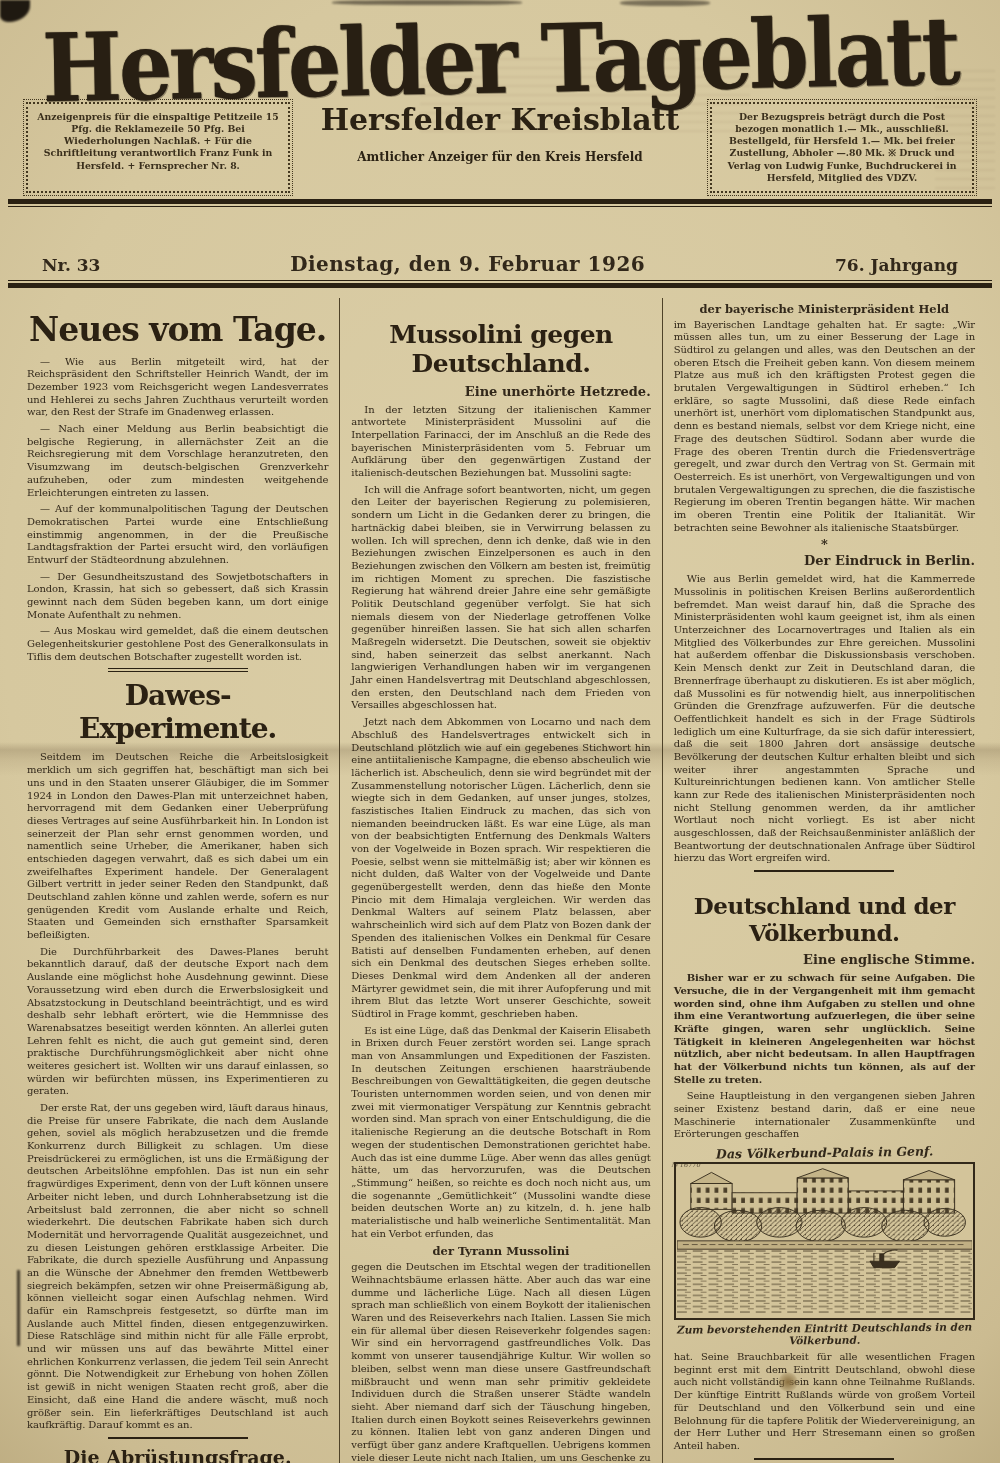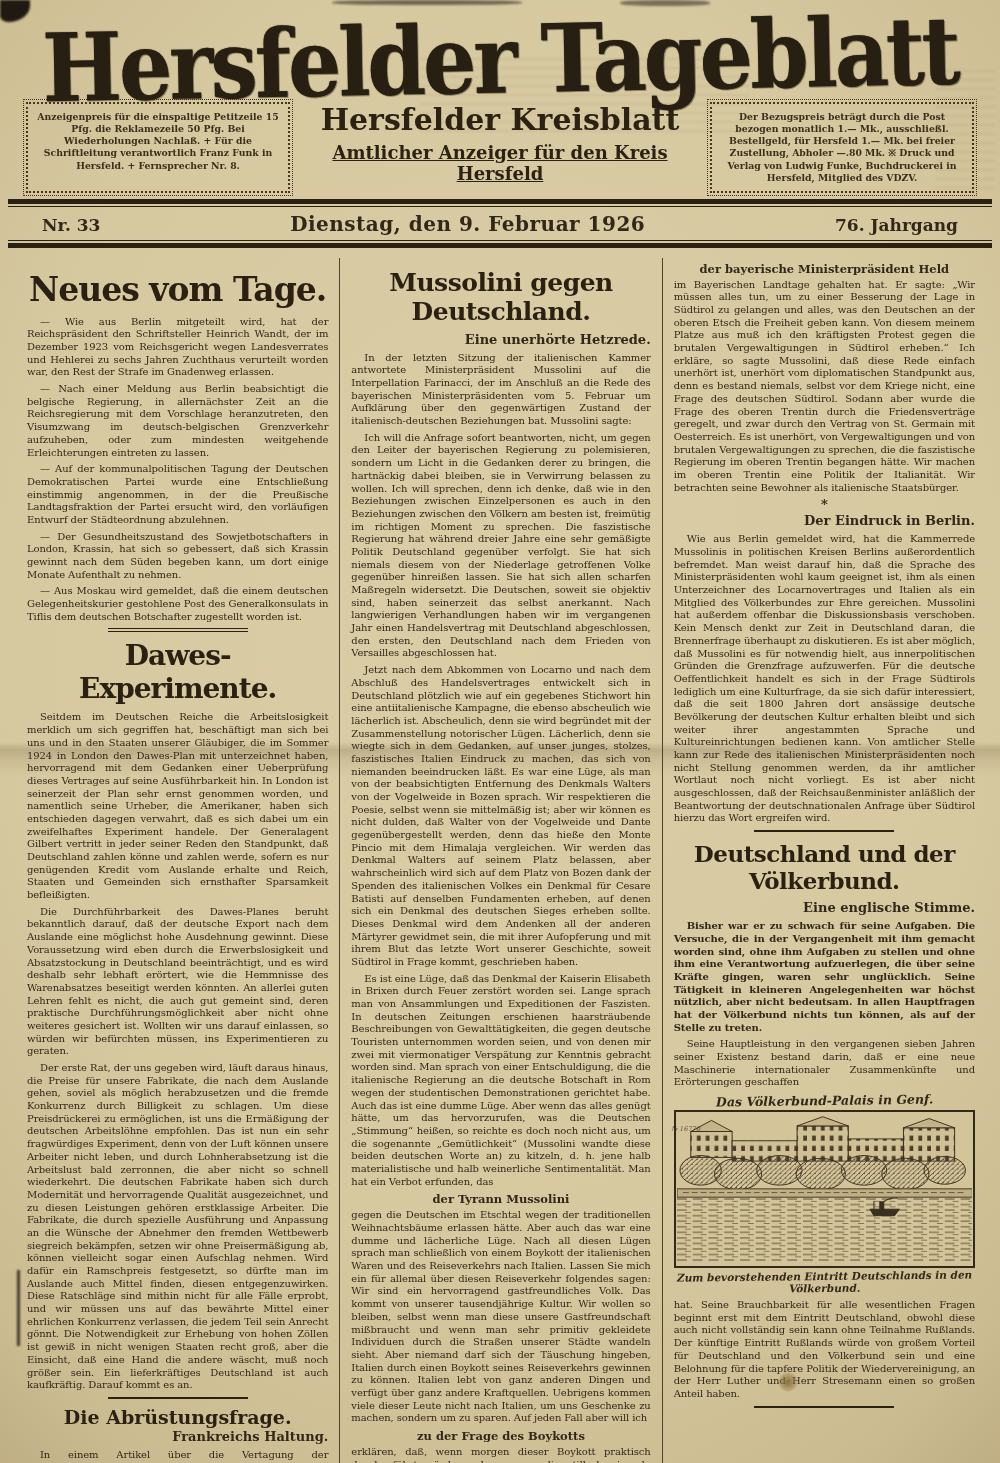--- a/index.html
+++ b/index.html
@@ -27,53 +27,53 @@
     white-space:nowrap;
   }
   .mast-row{display:flex;justify-content:space-between;padding:2px 26px 6px;margin-top:-4px;}
   .imprint{
     width:248px;font-size:9.3px;line-height:1.3;font-weight:bold;text-align:center;
     border:2px dotted #43371f;outline:1px dotted #43371f;outline-offset:2px;
     padding:7px 6px;color:#3a2f1c;
   }
   .mast-center{flex:1;text-align:center;padding:0 14px;}
   .mast-sub{font-size:30px;font-weight:bold;letter-spacing:0;color:#2b2214;}
-  .mast-subsub{font-size:18px;font-weight:bold;margin-top:5px;color:#2b2214;text-decoration:underline;}
+  .mast-subsub{font-size:12px;font-weight:bold;margin-top:13px;color:#2b2214;}
 
   .rule{margin:0 8px;}
   .rule.thick{height:5px;background:#2a2113;}
   .rule.thin{height:1px;background:#2a2113;margin-top:2px;}
   .rule.thin2{height:1px;background:#2a2113;margin-bottom:2px;}
 
   .dateline{display:flex;justify-content:space-between;align-items:baseline;padding:5px 42px 4px;gap:44px;}
   .dateline .issue,.dateline .volume{font-size:17px;font-weight:bold;}
-  .dateline .date{font-size:20px;font-weight:bold;letter-spacing:.5px;}
+  .dateline .date{font-size:20px;font-weight:bold;letter-spacing:.5px;margin-top:40px;}
 
   
   .cols{display:grid;grid-template-columns:1fr 1fr 1fr;padding:10px 14px 0 16px;}
   .col{padding:2px 11px 0;min-width:0;}
   .col-mid{border-left:1.5px solid #4e4228;border-right:1.5px solid #4e4228;}
   .col p{margin:0 0 4px;font-size:10px;line-height:1.27;text-align:justify;text-indent:13px;letter-spacing:-.1px;}
   .col p.cont{text-indent:0;}
   .col p.bold{font-weight:bold;}
   h1,h2,h3,h4{margin:0;text-align:center;font-weight:bold;color:#2b2113;}
   .hl-xl{font-size:33px;letter-spacing:-1px;margin:10px 0 7px;}
   .hl-lg{font-size:28px;letter-spacing:-1px;margin:4px 0 6px;}
-  .hl-md{font-size:25px;letter-spacing:-.5px;margin:8px 0 6px;}
+  .hl-md{font-size:25px;letter-spacing:-.5px;margin:20px 0 6px;}
   .hl-sm{font-size:19px;margin:2px 0 1px;}
   .sub-head{font-size:13px;font-weight:bold;text-align:right;margin:0 0 5px;}
   .inline-head{font-size:11.5px;font-weight:bold;text-align:center;margin:2px 0 3px;}
   .divider{width:140px;margin:5px auto 7px;border-top:1px solid #2a2113;border-bottom:1px solid #2a2113;height:2px;}
   .divider.single{height:0;border-bottom:none;border-top:2px solid #2a2113;}
   .star-sep{text-align:center;font-size:13px;font-weight:bold;line-height:1;margin:2px 0;}
 
   
   .figure{margin:4px 0 5px;position:relative;}
   .fig-cap-top{font-style:italic;font-weight:bold;font-size:12.5px;text-align:center;transform:rotate(-.8deg);margin-bottom:2px;}
-  .fig-plate{position:absolute;left:-2px;top:32px;font-size:6.5px;font-style:italic;opacity:.75;}
+  .fig-plate{position:absolute;left:-2px;top:16px;font-size:6.5px;font-style:italic;opacity:.75;}
   .fig-frame{border:2.5px solid #32291a;padding:1px;background:#d2c399;}
   .fig-cap-bottom{font-style:italic;font-weight:bold;font-size:10.5px;text-align:center;transform:rotate(-.6deg);margin-top:2px;}
 </style>
 </head>
 <body>
 
 <div class="page">
 
   <div class="ghost" style="top:58px;left:420px;width:330px;height:78px;"></div>
   <div class="ghost" style="top:70px;left:935px;width:60px;height:120px;"></div>

